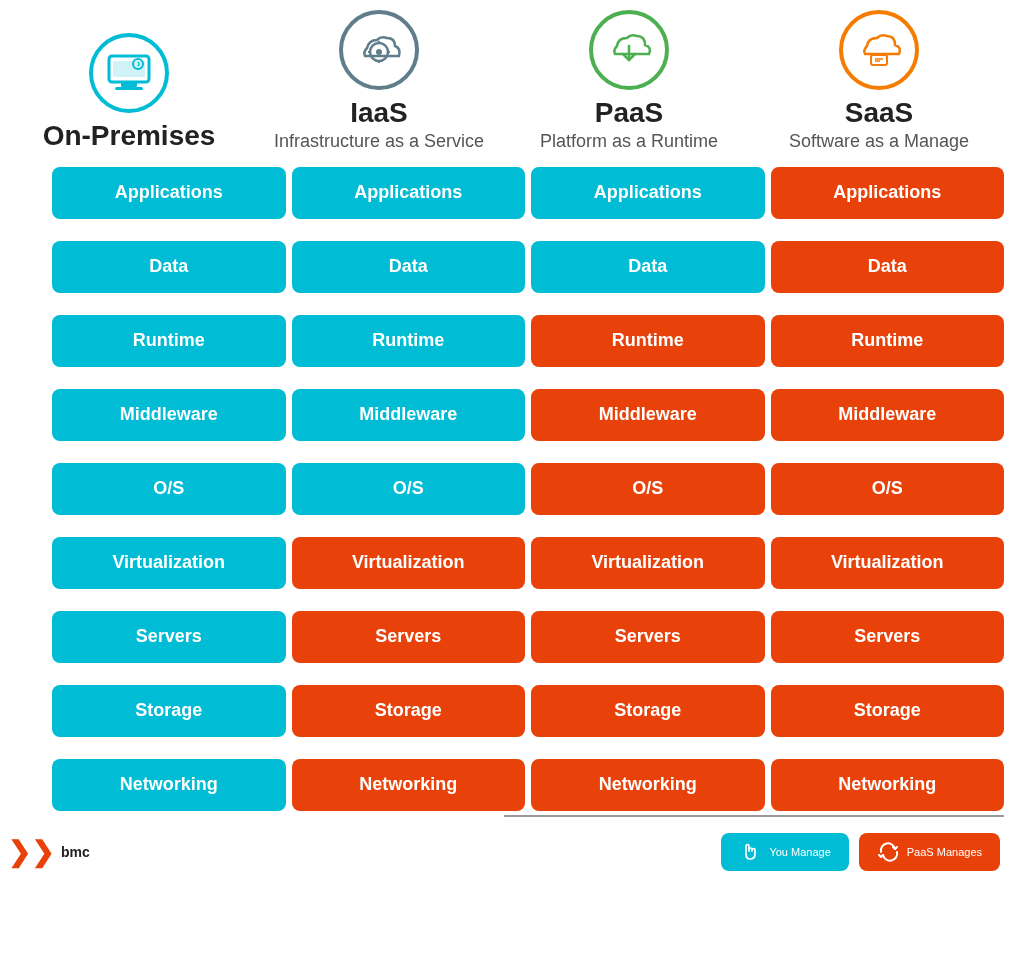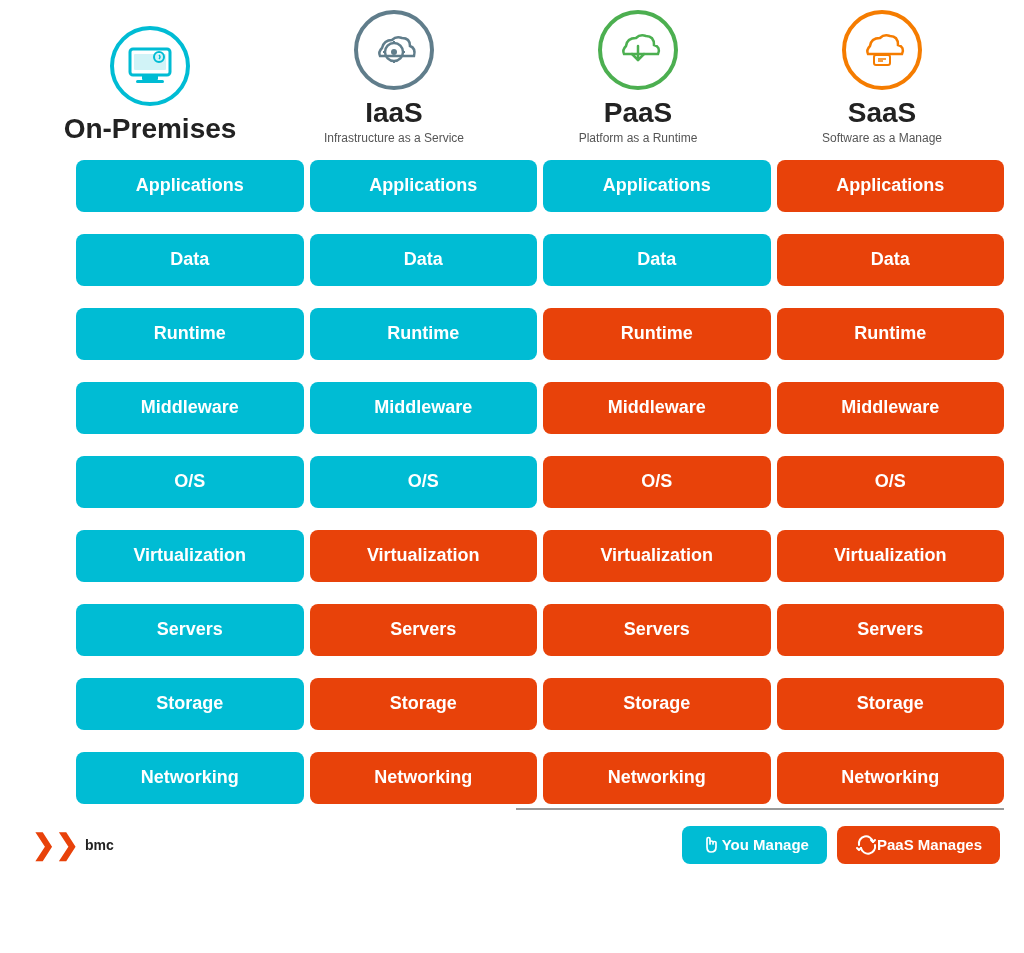--- a/index.html
+++ b/index.html
@@ -8,21 +8,21 @@
       font-family: 'Arial', sans-serif;
       width: 1024px;
       height: 953px;
       overflow: hidden;
       position: relative;
     }
     .container {
       width: 1024px;
       height: 777px;
       background: #fff;
-      padding: 10px 20px 20px 28px;
+      padding: 10px 20px 20px 4px;
       display: flex;
       flex-direction: column;
     }
     
     .header-row {
       display: flex;
       flex-direction: row;
       align-items: flex-end;
       margin-bottom: 10px;
       padding-bottom: 5px;
@@ -61,21 +61,21 @@
       border-color: #f57c00;
       background: #fff;
     }
     .header-title {
       font-size: 28px;
       font-weight: 900;
       color: #222;
       line-height: 1.1;
     }
     .header-subtitle {
-      font-size: 12px;
+      font-size: 18px;
       color: #555;
       margin-top: 2px;
       font-weight: 400;
     }
     
     .grid {
       flex: 1;
       display: flex;
       flex-direction: column;
       gap: 22px;
@@ -132,23 +132,23 @@
       display: flex;
       flex-direction: row;
       gap: 10px;
       align-items: center;
     }
     .legend-item {
       border-radius: 8px;
       padding: 8px 18px;
       display: flex;
       align-items: center;
-      gap: 0;
-      font-weight: 700;
-      font-size: 15px;
+      gap: 8px;
+      font-weight: 400;
+      font-size: 11px;
       color: #fff;
     }
     .legend-icon {
       font-size: 18px;
     }
     
     .divider-line {
       width: 260px;
       height: 2px;
       background: #999;

